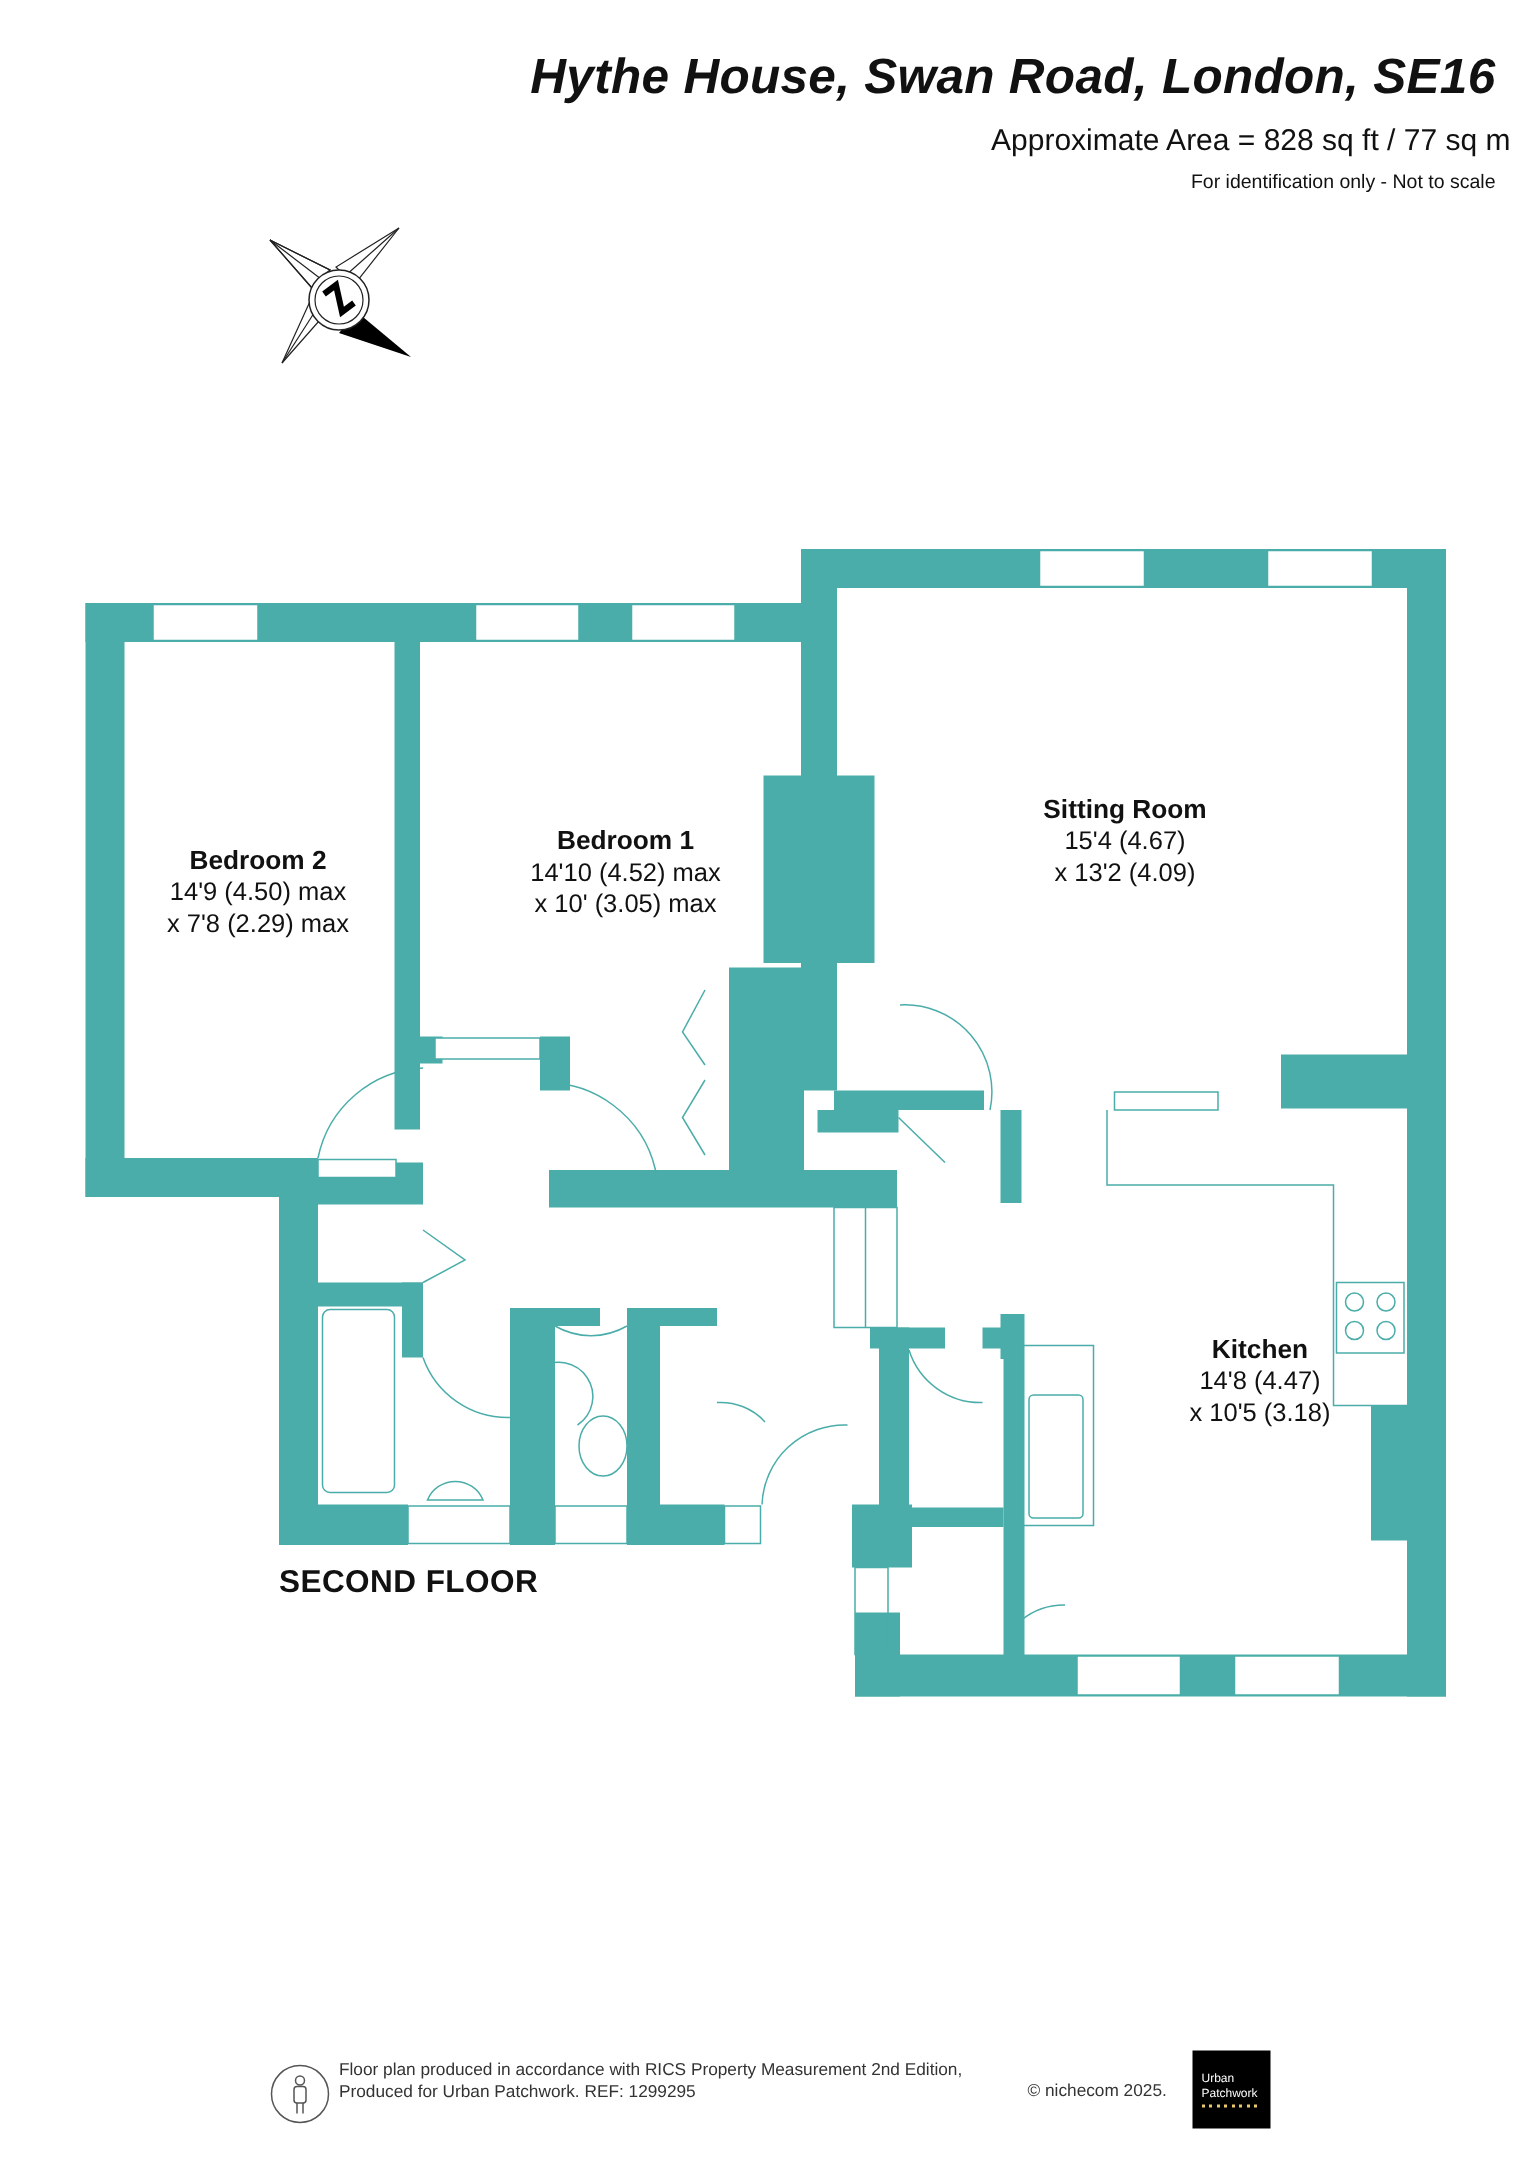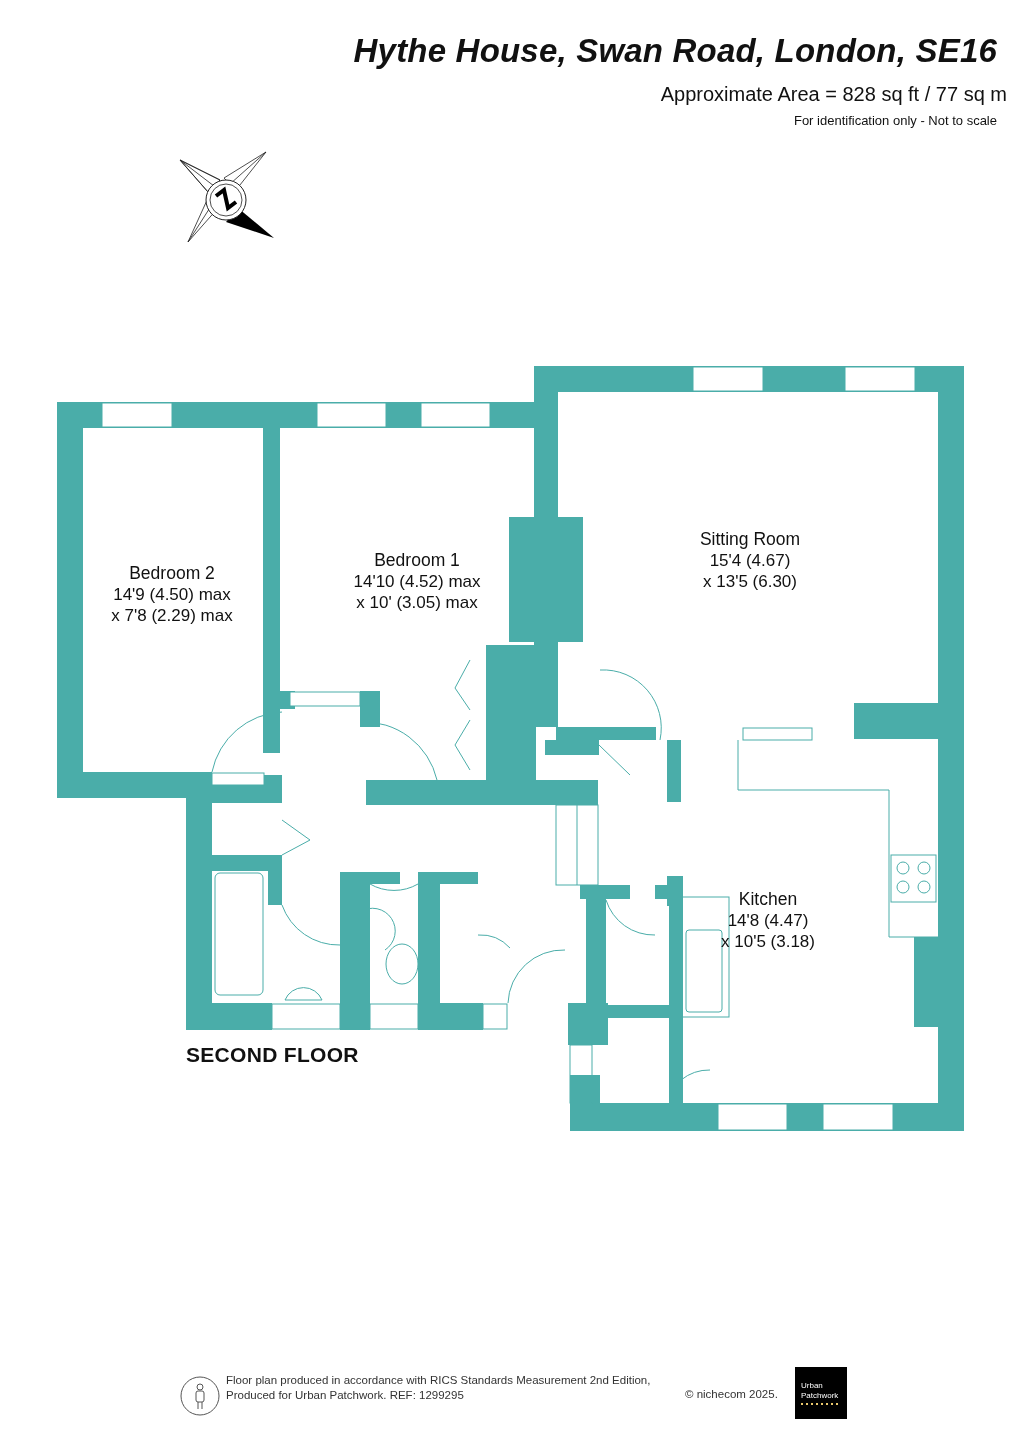--- a/index.html
+++ b/index.html
@@ -4,21 +4,21 @@
 <style>
   html, body { margin: 0; padding: 0; background: #ffffff; }
   body { width: 1024px; height: 1448px; position: relative; overflow: hidden;
          font-family: "Liberation Sans", sans-serif; color: #111; }
   .title { position: absolute; right: 27px; top: 32px; font-size: 33px; font-weight: bold; letter-spacing: 0.2px; white-space: nowrap; font-style: italic; }
   .area { position: absolute; right: 17px; top: 83px; font-size: 20px; white-space: nowrap; }
   .disclaimer { position: absolute; right: 27px; top: 113px; font-size: 13px; white-space: nowrap; }
   .compass { position: absolute; left: 178px; top: 150px; width: 100px; height: 100px; }
   .plan { position: absolute; left: 0; top: 0; width: 1024px; height: 1448px; }
   .room-label { position: absolute; text-align: center; font-size: 17px; line-height: 21px; white-space: nowrap; transform: translateX(-50%); }
-  .room-label .name { font-weight: normal; font-size: 17.5px; }
+  .room-label .name { font-weight: bold; font-size: 17.5px; }
   .floor-label { position: absolute; left: 186px; top: 1043px; font-size: 21px; font-weight: bold; letter-spacing: 0.3px; }
   .footer { position: absolute; left: 180px; top: 1372px; width: 690px; height: 50px; }
   .footer .person-icon { position: absolute; left: 0; top: 4px; width: 40px; height: 40px; }
   .footer .text { position: absolute; left: 46px; top: 1px; font-size: 11.5px; line-height: 15px; color: #333; white-space: nowrap; }
   .footer .copyright { position: absolute; left: 505px; top: 16px; font-size: 11.5px; color: #333; white-space: nowrap; }
   .logo { position: absolute; left: 795px; top: 1367px; width: 52px; height: 52px; background: #000000; color: #fff;
           font-size: 8px; line-height: 10px; padding: 0; box-sizing: border-box; }
   .logo span { position: absolute; left: 6px; }
   .logo .l1 { top: 14px; }
   .logo .l2 { top: 24px; }
@@ -154,40 +154,40 @@
   <div>x 7'8 (2.29) max</div>
 </div>
 <div class="room-label" style="left:401px; top:550px;margin-left:16px;">
   <div class="name">Bedroom 1</div>
   <div>14'10 (4.52) max</div>
   <div>x 10' (3.05) max</div>
 </div>
 <div class="room-label" style="left:750px; top:529px;">
   <div class="name">Sitting Room</div>
   <div>15'4 (4.67)</div>
-  <div>x 13'5 (6.30)</div>
+  <div>x 13'2 (4.09)</div>
 </div>
-<div class="room-label" style="left:768px; top:889px;">
+<div class="room-label" style="left:840px; top:889px;">
   <div class="name">Kitchen</div>
   <div>14'8 (4.47)</div>
   <div>x 10'5 (3.18)</div>
 </div>
 
 <div class="floor-label">SECOND FLOOR</div>
 
 <div class="footer">
   <svg class="person-icon" viewBox="0 0 40 40">
     <circle cx="20" cy="20" r="19" fill="none" stroke="#555" stroke-width="1"></circle>
     <circle cx="20" cy="11" r="3" fill="none" stroke="#555" stroke-width="1"></circle>
     <rect x="16" y="15" width="8" height="11" rx="2" fill="none" stroke="#555" stroke-width="1"></rect>
     <line x1="18" y1="26" x2="18" y2="33" stroke="#555" stroke-width="1"></line>
     <line x1="22" y1="26" x2="22" y2="33" stroke="#555" stroke-width="1"></line>
   </svg>
   <div class="text">
-    <div>Floor plan produced in accordance with RICS Standards Measurement 2nd Edition,</div>
+    <div>Floor plan produced in accordance with RICS Property Measurement 2nd Edition,</div>
     <div>Produced for Urban Patchwork.   REF:  1299295</div>
   </div>
   <div class="copyright">© nichecom 2025.</div>
 </div>
 
 <div class="logo">
   <span class="l1">Urban</span>
   <span class="l2">Patchwork</span>
   <div class="dots"></div>
 </div>

